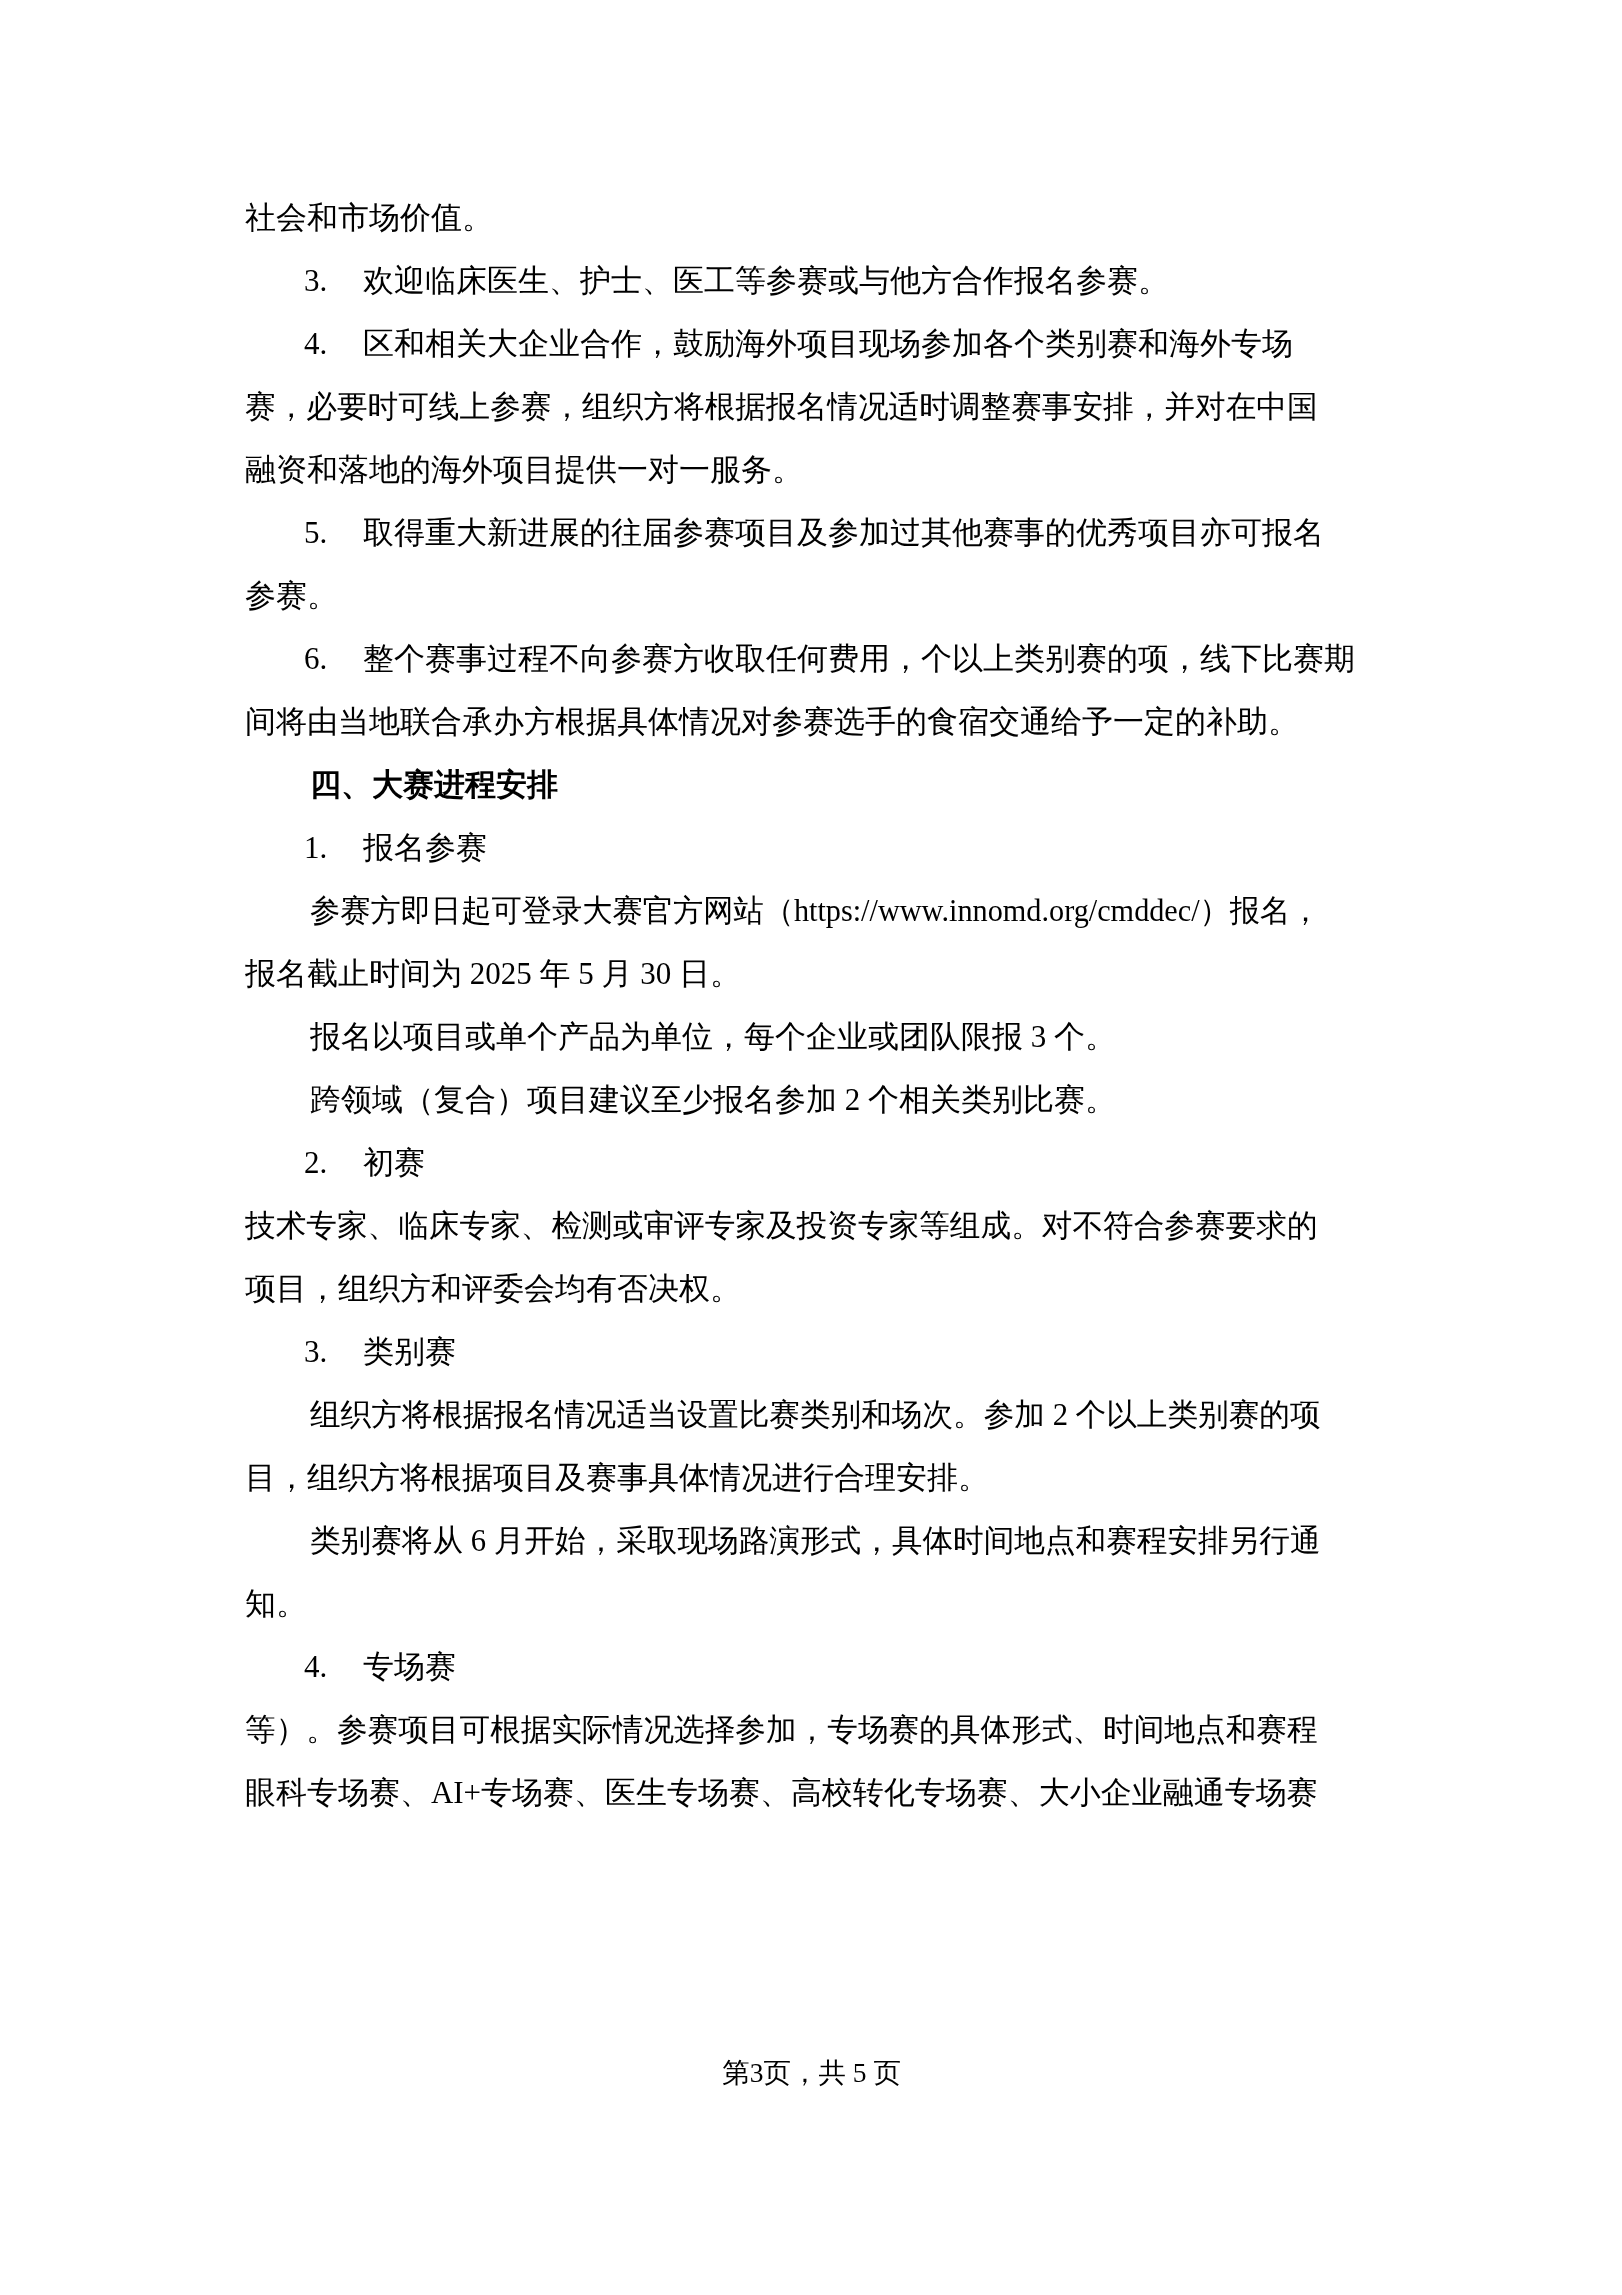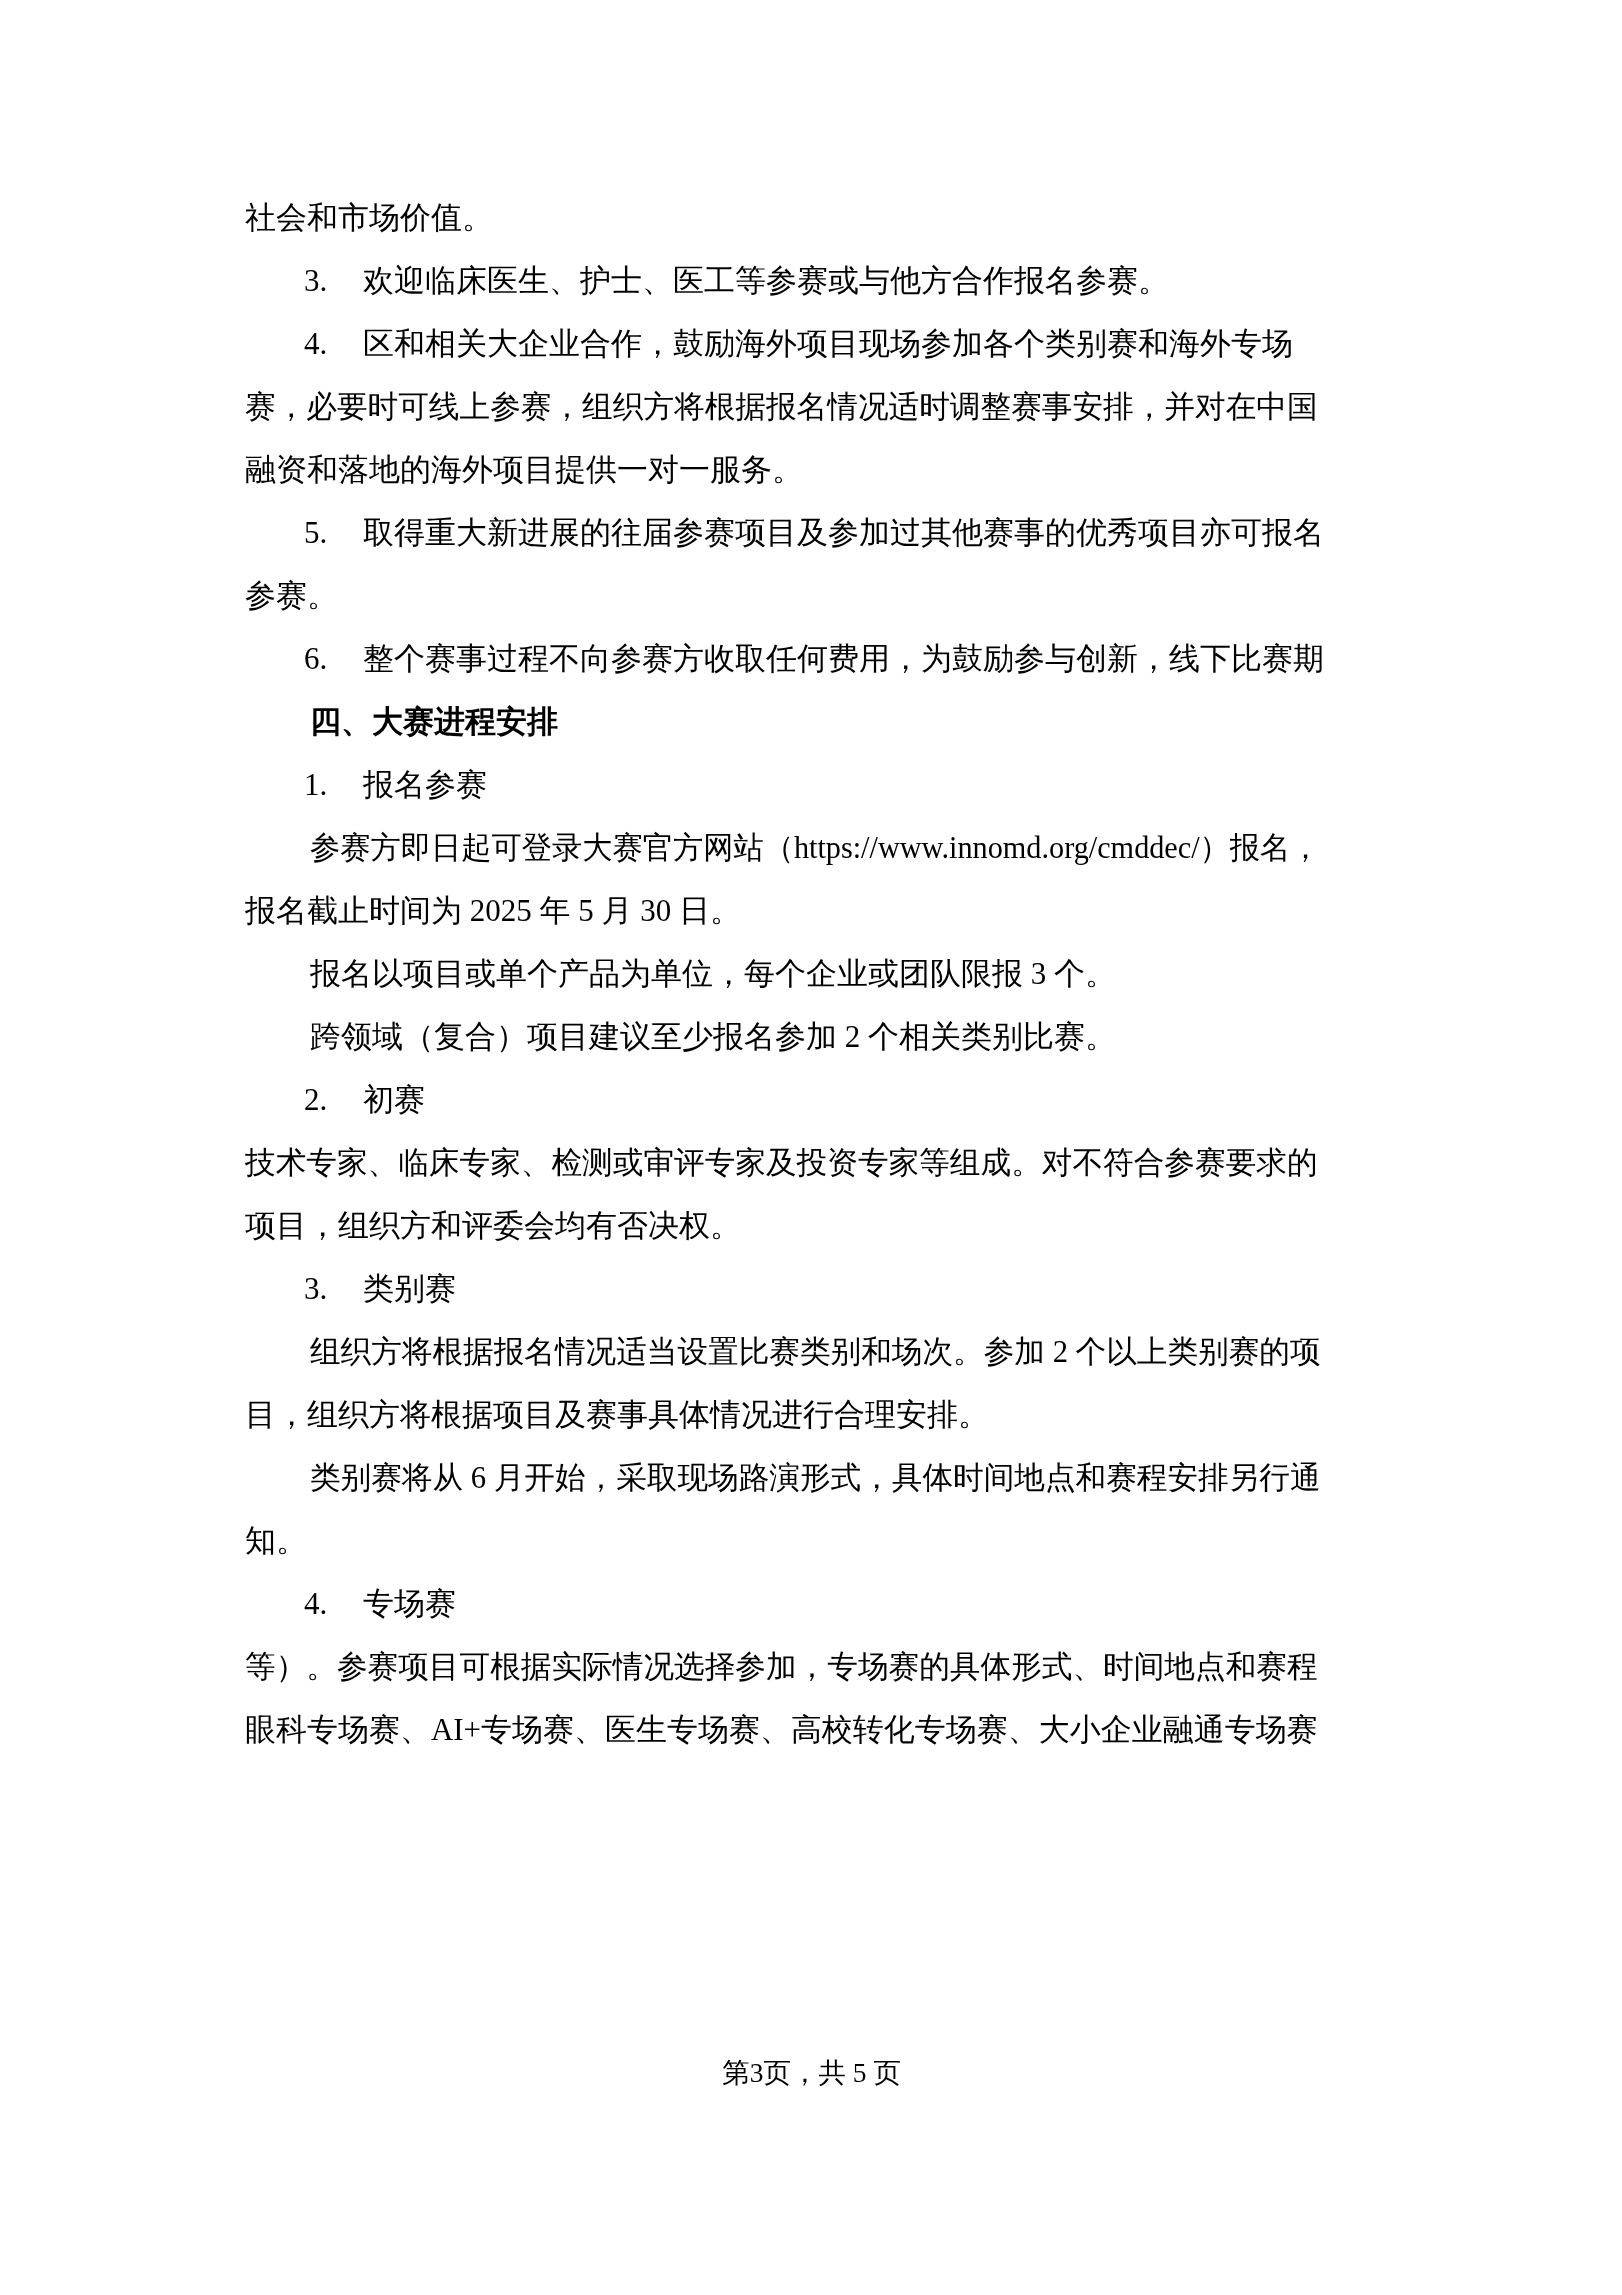--- a/index.html
+++ b/index.html
@@ -56,21 +56,22 @@
 
 <div class="page">
   <div class="content">
       <div class="line"><span class="text"><span>社会和市场价值。</span></span></div>
       <div class="line with-num"><span class="num">3.</span><span class="text"><span>欢迎临床医生、护士、医工等参赛或与他方合作报名参赛。</span></span></div>
       <div class="line with-num"><span class="num">4.</span><span class="text" style="transform: scaleX(1);"><span>区和相关大企业合作，鼓励海外项目现场参加各个类别赛和海外专场</span></span></div>
       <div class="line"><span class="text" style="transform: scaleX(0.988571);"><span>赛，必要时可线上参赛，组织方将根据报名情况适时调整赛事安排，并对在中国</span></span></div>
       <div class="line"><span class="text"><span>融资和落地的海外项目提供一对一服务。</span></span></div>
       <div class="line with-num"><span class="num">5.</span><span class="text" style="transform: scaleX(1);"><span>取得重大新进展的往届参赛项目及参加过其他赛事的优秀项目亦可报名</span></span></div>
       <div class="line"><span class="text"><span>参赛。</span></span></div>
-      <div class="line with-num"><span class="num">6.</span><span class="text" style="transform: scaleX(1);"><span>整个赛事过程不向参赛方收取任何费用，为鼓励参与创新，线下比赛期</span></span></div>
+      <div class="line with-num"><span class="num">6.</span><span class="text" style="transform: scaleX(1);"><span>整个赛事过程不向参赛方收取任何费用，个以上类别赛的项，线下比赛期</span></span></div>
+      <div class="line"><span class="text"><span>间将由当地联合承办方根据具体情况对参赛选手的食宿交通给予一定的补助。</span></span></div>
       <div class="line indent-para bold"><span class="text"><span>四、大赛进程安排</span></span></div>
       <div class="line with-num"><span class="num">1.</span><span class="text"><span>报名参赛</span></span></div>
       <div class="line indent-para"><span class="text" style="transform: scaleX(0.975592);"><span>参赛方即日起可登录大赛官方网站（https://www.innomd.org/cmddec/）报名，</span></span></div>
       <div class="line"><span class="text"><span>报名截止时间为</span><b> 2025 年 5 月 30 日</b><span>。</span></span></div>
       <div class="line indent-para"><span class="text"><span>报名以项目或单个产品为单位，每个企业或团队限报 3 个。</span></span></div>
       <div class="line indent-para"><span class="text"><span>跨领域（复合）项目建议至少报名参加 2 个相关类别比赛。</span></span></div>
       <div class="line with-num"><span class="num">2.</span><span class="text"><span>初赛</span></span></div>
       <div class="line"><span class="text" style="transform: scaleX(0.988571);"><span>技术专家、临床专家、检测或审评专家及投资专家等组成。对不符合参赛要求的</span></span></div>
       <div class="line"><span class="text"><span>项目，组织方和评委会均有否决权。</span></span></div>
       <div class="line with-num"><span class="num">3.</span><span class="text"><span>类别赛</span></span></div>

